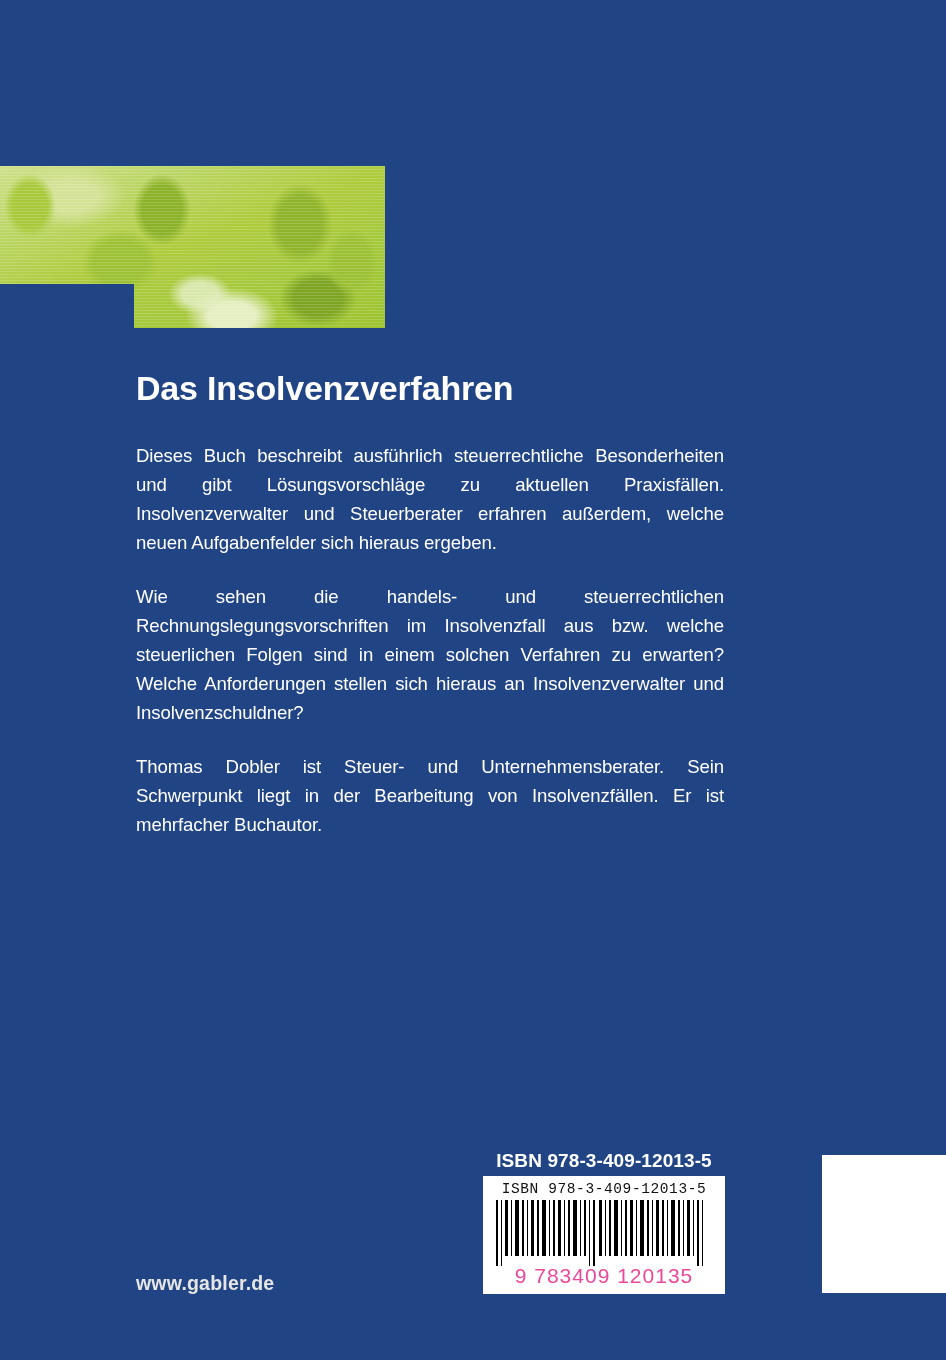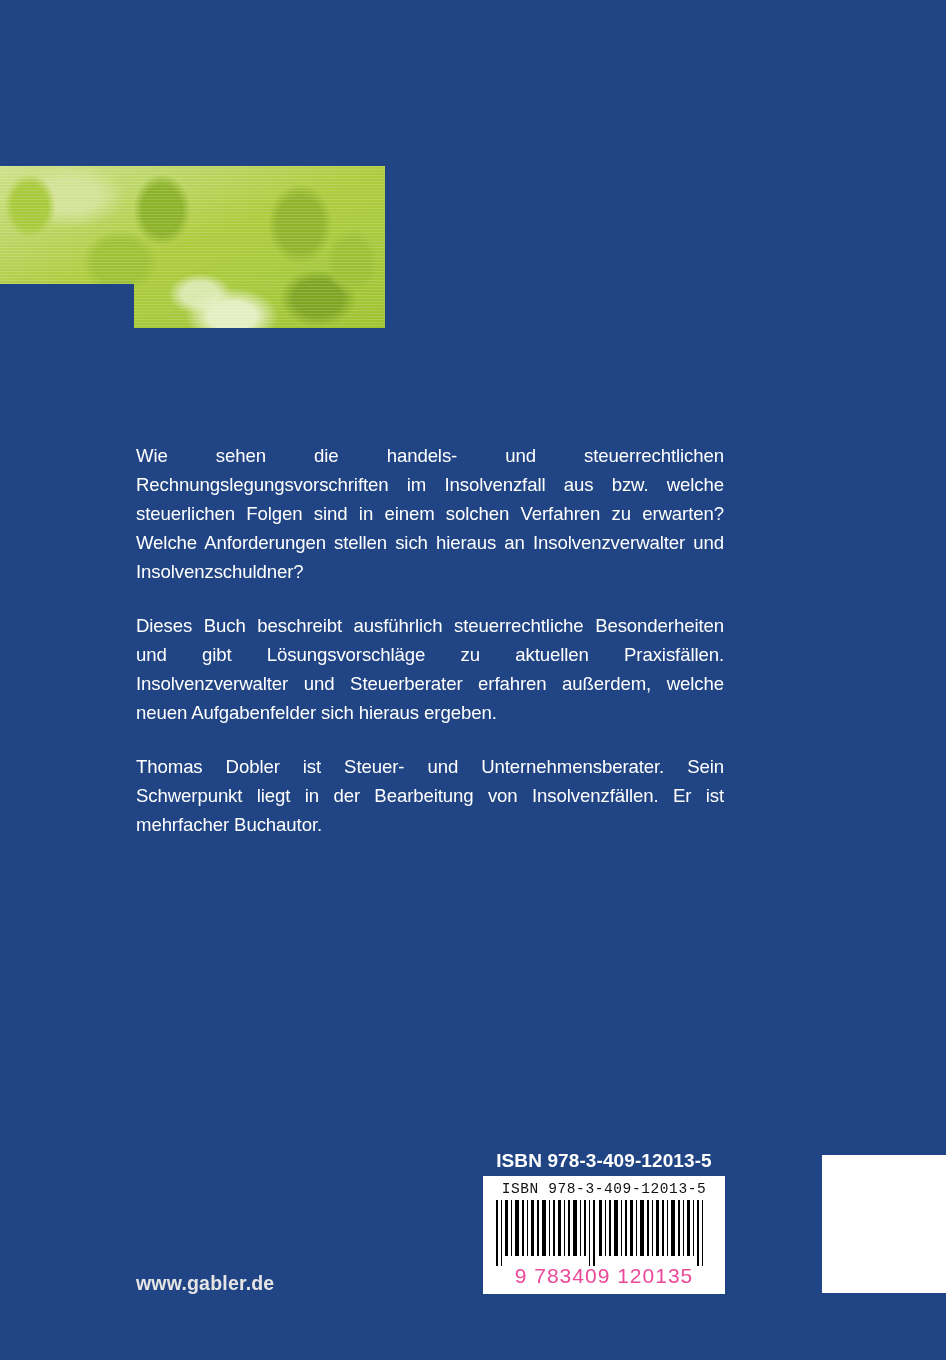--- a/index.html
+++ b/index.html
@@ -161,24 +161,25 @@
 </style>
 </head>
 <body>
 
 <div id="cover">
 
   <div class="photo-block">
     <div class="photo-inner"></div>
   </div>
 
+  <div class="title">Das Insolvenzverfahren</div>
 
   <div class="copy">
+    <p>Dieses Buch beschreibt ausführlich steuerrechtliche Besonderheiten und gibt Lösungsvorschläge zu aktuellen Praxisfällen. Insolvenzverwalter und Steuerberater erfahren außerdem, welche neuen Aufgabenfelder sich hieraus ergeben.</p>
     <p>Wie sehen die handels- und steuerrechtlichen Rechnungslegungsvorschriften im Insolvenzfall aus bzw. welche steuerlichen Folgen sind in einem solchen Verfahren zu erwarten? Welche Anforderungen stellen sich hieraus an Insolvenzverwalter und Insolvenzschuldner?</p>
-    <p>Dieses Buch beschreibt ausführlich steuerrechtliche Besonderheiten und gibt Lösungsvorschläge zu aktuellen Praxisfällen. Insolvenzverwalter und Steuerberater erfahren außerdem, welche neuen Aufgabenfelder sich hieraus ergeben.</p>
     <p>Thomas Dobler ist Steuer- und Unternehmensberater. Sein Schwerpunkt liegt in der Bearbeitung von Insolvenzfällen. Er ist mehrfacher Buchautor.</p>
   </div>
 
   <div class="isbn-wrap">
     <div class="isbn-heading">ISBN 978-3-409-12013-5</div>
     <div class="barcode-panel">
       <div class="barcode-isbn-line">ISBN 978-3-409-12013-5</div>
       <svg class="bars" viewBox="0 0 224 66" preserveAspectRatio="none" xmlns="http://www.w3.org/2000/svg">
         <g fill="#000000">
           <rect x="4" y="0" width="2" height="66"></rect>

